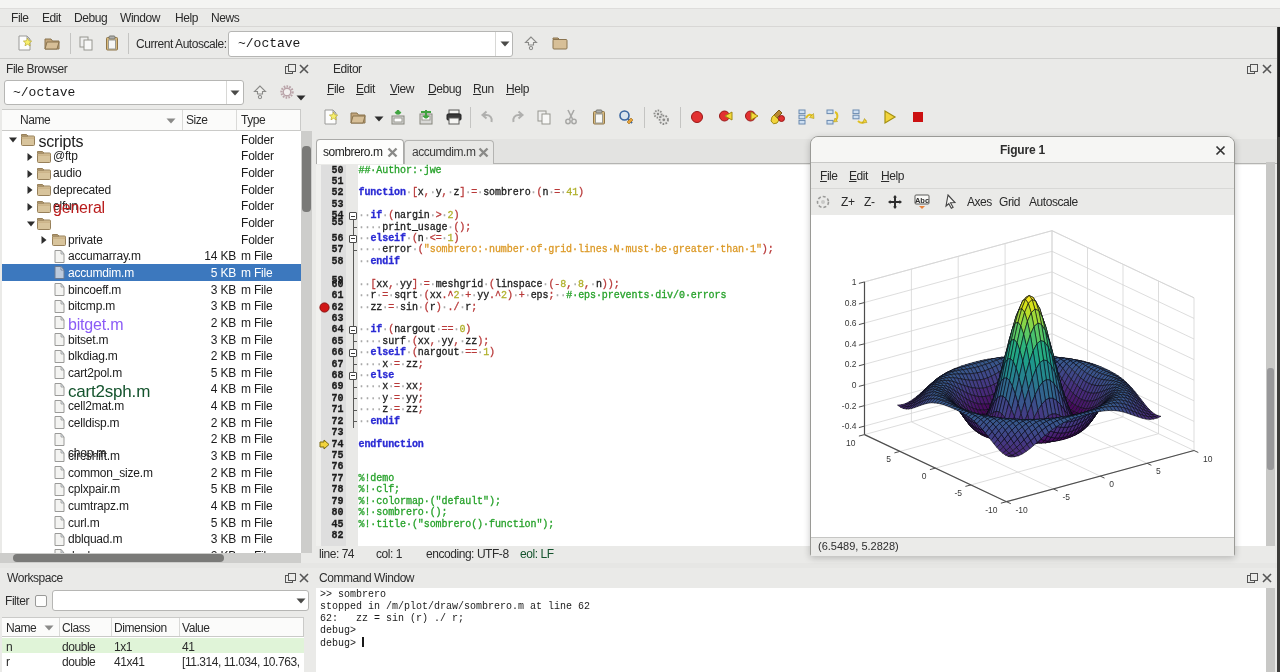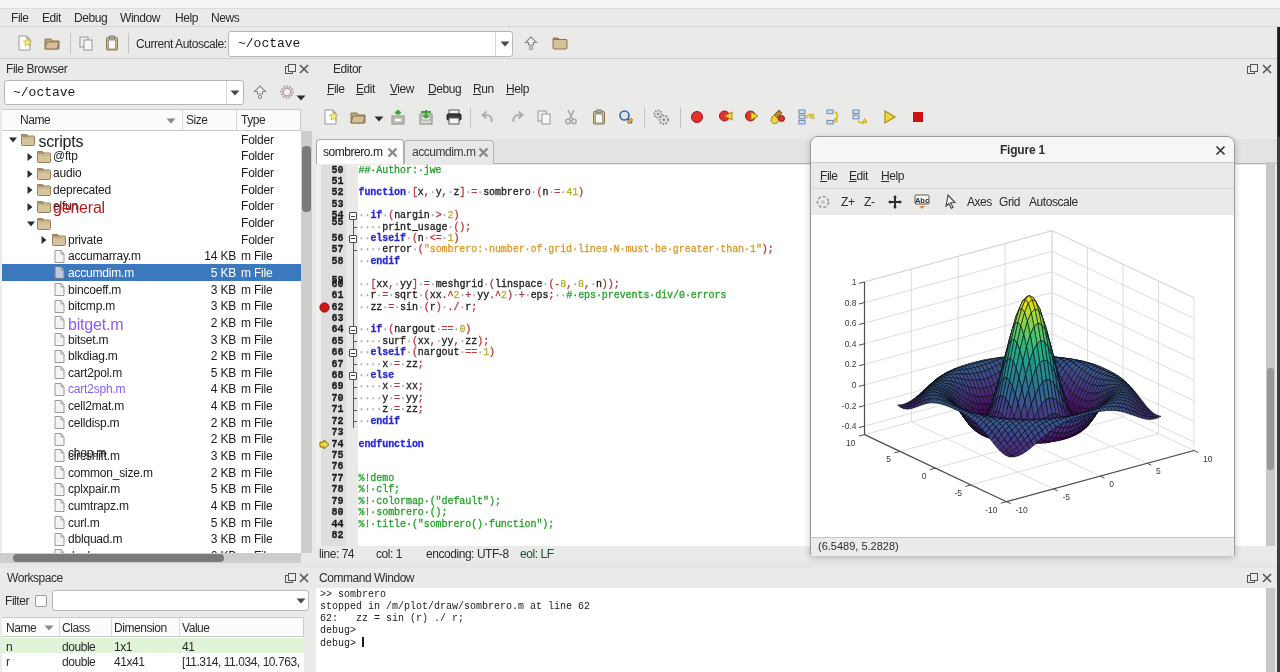--- a/index.html
+++ b/index.html
@@ -212,21 +212,21 @@
       <path d="M1 .5h6L10 4v8.5H1z" fill="#f4f4f2" stroke="#9a9a98"></path>
       <path d="M7 .5L10 4H7z" fill="#dde4ee" stroke="#9a9a98" stroke-width=".8"></path>
     </svg>
     <div class="abs" style="left:66px;top:234.8px;font-size:12px;letter-spacing:-0.2px;color:#1c1c1c">cart2pol.m</div>
     <div class="abs" style="left:154px;top:234.8px;width:80px;font-size:12px;letter-spacing:-0.2px;color:#1c1c1c;text-align:right">5 KB</div>
     <div class="abs" style="left:239px;top:234.8px;font-size:12px;letter-spacing:-0.2px;color:#1c1c1c">m File</div>
     <svg style="position:absolute;left:52px;top:251.90000000000003px" width="11" height="13" viewBox="0 0 11 13">
       <path d="M1 .5h6L10 4v8.5H1z" fill="#f4f4f2" stroke="#9a9a98"></path>
       <path d="M7 .5L10 4H7z" fill="#dde4ee" stroke="#9a9a98" stroke-width=".8"></path>
     </svg>
-    <div class="abs" style="left:66px;top:251.4px;font-size:12px;letter-spacing:-0.2px;color:#8b5cf6">cart2sph.m</div>
+    <div class="abs" style="left:66px;top:251.4px;font-size:17px;letter-spacing:-0.2px;color:#14532d">cart2sph.m</div>
     <div class="abs" style="left:154px;top:251.4px;width:80px;font-size:12px;letter-spacing:-0.2px;color:#1c1c1c;text-align:right">4 KB</div>
     <div class="abs" style="left:239px;top:251.4px;font-size:12px;letter-spacing:-0.2px;color:#1c1c1c">m File</div>
     <svg style="position:absolute;left:52px;top:268.54px" width="11" height="13" viewBox="0 0 11 13">
       <path d="M1 .5h6L10 4v8.5H1z" fill="#f4f4f2" stroke="#9a9a98"></path>
       <path d="M7 .5L10 4H7z" fill="#dde4ee" stroke="#9a9a98" stroke-width=".8"></path>
     </svg>
     <div class="abs" style="left:66px;top:268.0px;font-size:12px;letter-spacing:-0.2px;color:#1c1c1c">cell2mat.m</div>
     <div class="abs" style="left:154px;top:268.0px;width:80px;font-size:12px;letter-spacing:-0.2px;color:#1c1c1c;text-align:right">4 KB</div>
     <div class="abs" style="left:239px;top:268.0px;font-size:12px;letter-spacing:-0.2px;color:#1c1c1c">m File</div>
     <svg style="position:absolute;left:52px;top:285.18px" width="11" height="13" viewBox="0 0 11 13">
@@ -484,21 +484,21 @@
 <div class="gut" style="top:450.00px">75</div>
 <div class="gut" style="top:461.42px">76</div>
 <div class="gut" style="top:472.84px">77</div>
 <div class="cl" style="top:472.84px"><span class="c">%!demo</span></div>
 <div class="gut" style="top:484.26px">78</div>
 <div class="cl" style="top:484.26px"><span class="c">%!·clf;</span></div>
 <div class="gut" style="top:495.68px">79</div>
 <div class="cl" style="top:495.68px"><span class="c">%!·colormap·("default");</span></div>
 <div class="gut" style="top:507.10px">80</div>
 <div class="cl" style="top:507.10px"><span class="c">%!·sombrero·();</span></div>
-<div class="gut" style="top:518.52px">44</div>
+<div class="gut" style="top:518.52px">45</div>
 <div class="cl" style="top:518.52px"><span class="c">%!·title·("sombrero()·function");</span></div>
 <div class="gut" style="top:529.94px">82</div>
 <div class="abs" style="left:352.5px;top:220.2px;width:1px;height:207.8px;background:#5a5a58"></div>
 <div class="abs" style="left:349px;top:211.98px;width:8px;height:8px;background:#fff;border:1px solid #4a4a4a;border-radius:1px"></div>
 <div class="abs" style="left:351px;top:215.58px;width:4px;height:1px;background:#3a3a3a"></div>
 <div class="abs" style="left:349px;top:234.82px;width:8px;height:8px;background:#fff;border:1px solid #4a4a4a;border-radius:1px"></div>
 <div class="abs" style="left:351px;top:238.42px;width:4px;height:1px;background:#3a3a3a"></div>
 <div class="abs" style="left:349px;top:326.18px;width:8px;height:8px;background:#fff;border:1px solid #4a4a4a;border-radius:1px"></div>
 <div class="abs" style="left:351px;top:329.78px;width:4px;height:1px;background:#3a3a3a"></div>
 <div class="abs" style="left:349px;top:349.02px;width:8px;height:8px;background:#fff;border:1px solid #4a4a4a;border-radius:1px"></div>

